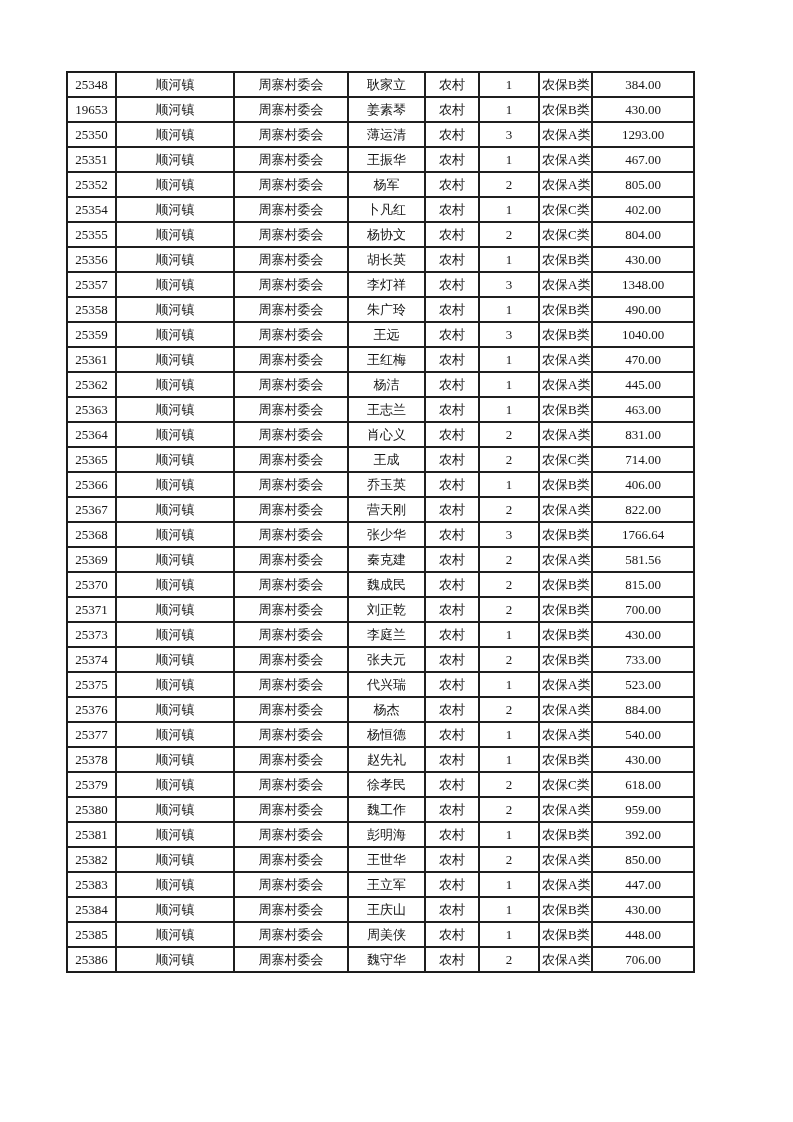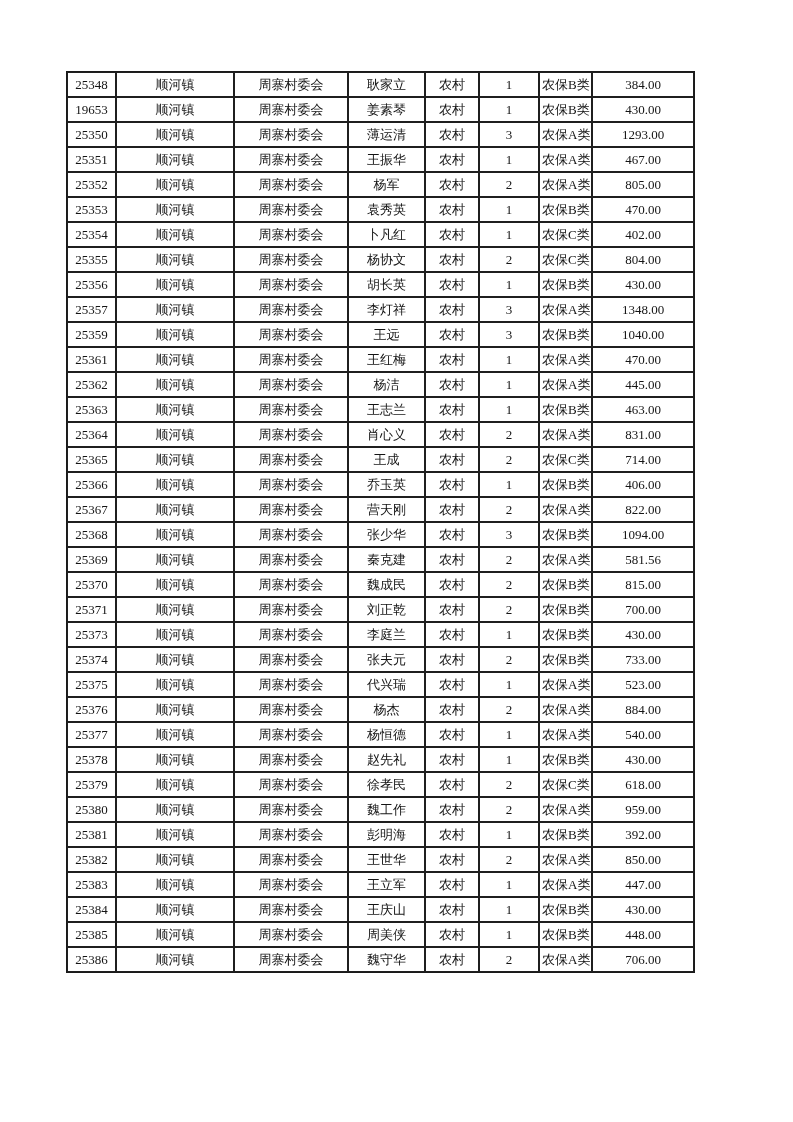--- a/index.html
+++ b/index.html
@@ -102,30 +102,20 @@
           <td>25352</td>
           <td>顺河镇</td>
           <td>周寨村委会</td>
           <td>杨军</td>
           <td>农村</td>
           <td>2</td>
           <td>农保A类</td>
           <td>805.00</td>
         </tr>
         <tr>
-          <td>25353</td>
-          <td>顺河镇</td>
-          <td>周寨村委会</td>
-          <td>袁秀英</td>
-          <td>农村</td>
-          <td>1</td>
-          <td>农保B类</td>
-          <td>470.00</td>
-        </tr>
-        <tr>
           <td>25354</td>
           <td>顺河镇</td>
           <td>周寨村委会</td>
           <td>卜凡红</td>
           <td>农村</td>
           <td>1</td>
           <td>农保C类</td>
           <td>402.00</td>
         </tr>
         <tr>
@@ -152,20 +142,30 @@
           <td>25357</td>
           <td>顺河镇</td>
           <td>周寨村委会</td>
           <td>李灯祥</td>
           <td>农村</td>
           <td>3</td>
           <td>农保A类</td>
           <td>1348.00</td>
         </tr>
         <tr>
+          <td>25358</td>
+          <td>顺河镇</td>
+          <td>周寨村委会</td>
+          <td>朱广玲</td>
+          <td>农村</td>
+          <td>1</td>
+          <td>农保B类</td>
+          <td>490.00</td>
+        </tr>
+        <tr>
           <td>25359</td>
           <td>顺河镇</td>
           <td>周寨村委会</td>
           <td>王远</td>
           <td>农村</td>
           <td>3</td>
           <td>农保B类</td>
           <td>1040.00</td>
         </tr>
         <tr>
@@ -239,21 +239,21 @@
           <td>822.00</td>
         </tr>
         <tr>
           <td>25368</td>
           <td>顺河镇</td>
           <td>周寨村委会</td>
           <td>张少华</td>
           <td>农村</td>
           <td>3</td>
           <td>农保B类</td>
-          <td>1094.00</td>
+          <td>1766.64</td>
         </tr>
         <tr>
           <td>25369</td>
           <td>顺河镇</td>
           <td>周寨村委会</td>
           <td>秦克建</td>
           <td>农村</td>
           <td>2</td>
           <td>农保A类</td>
           <td>581.56</td>

